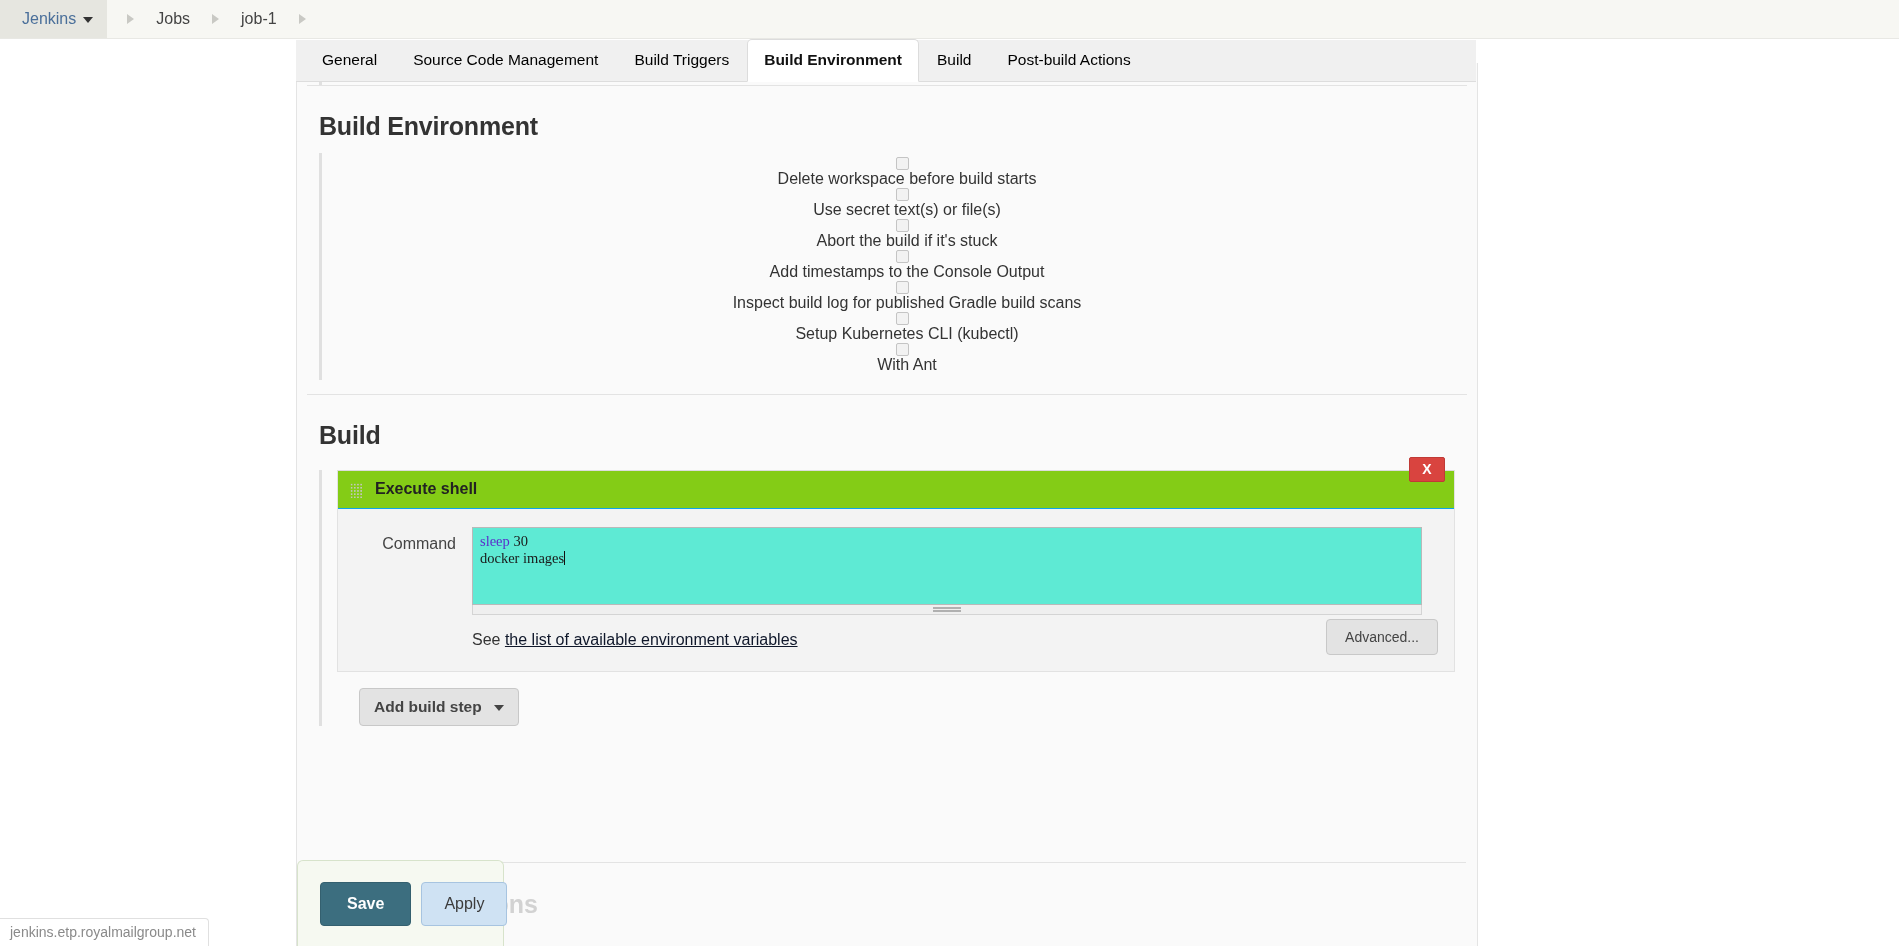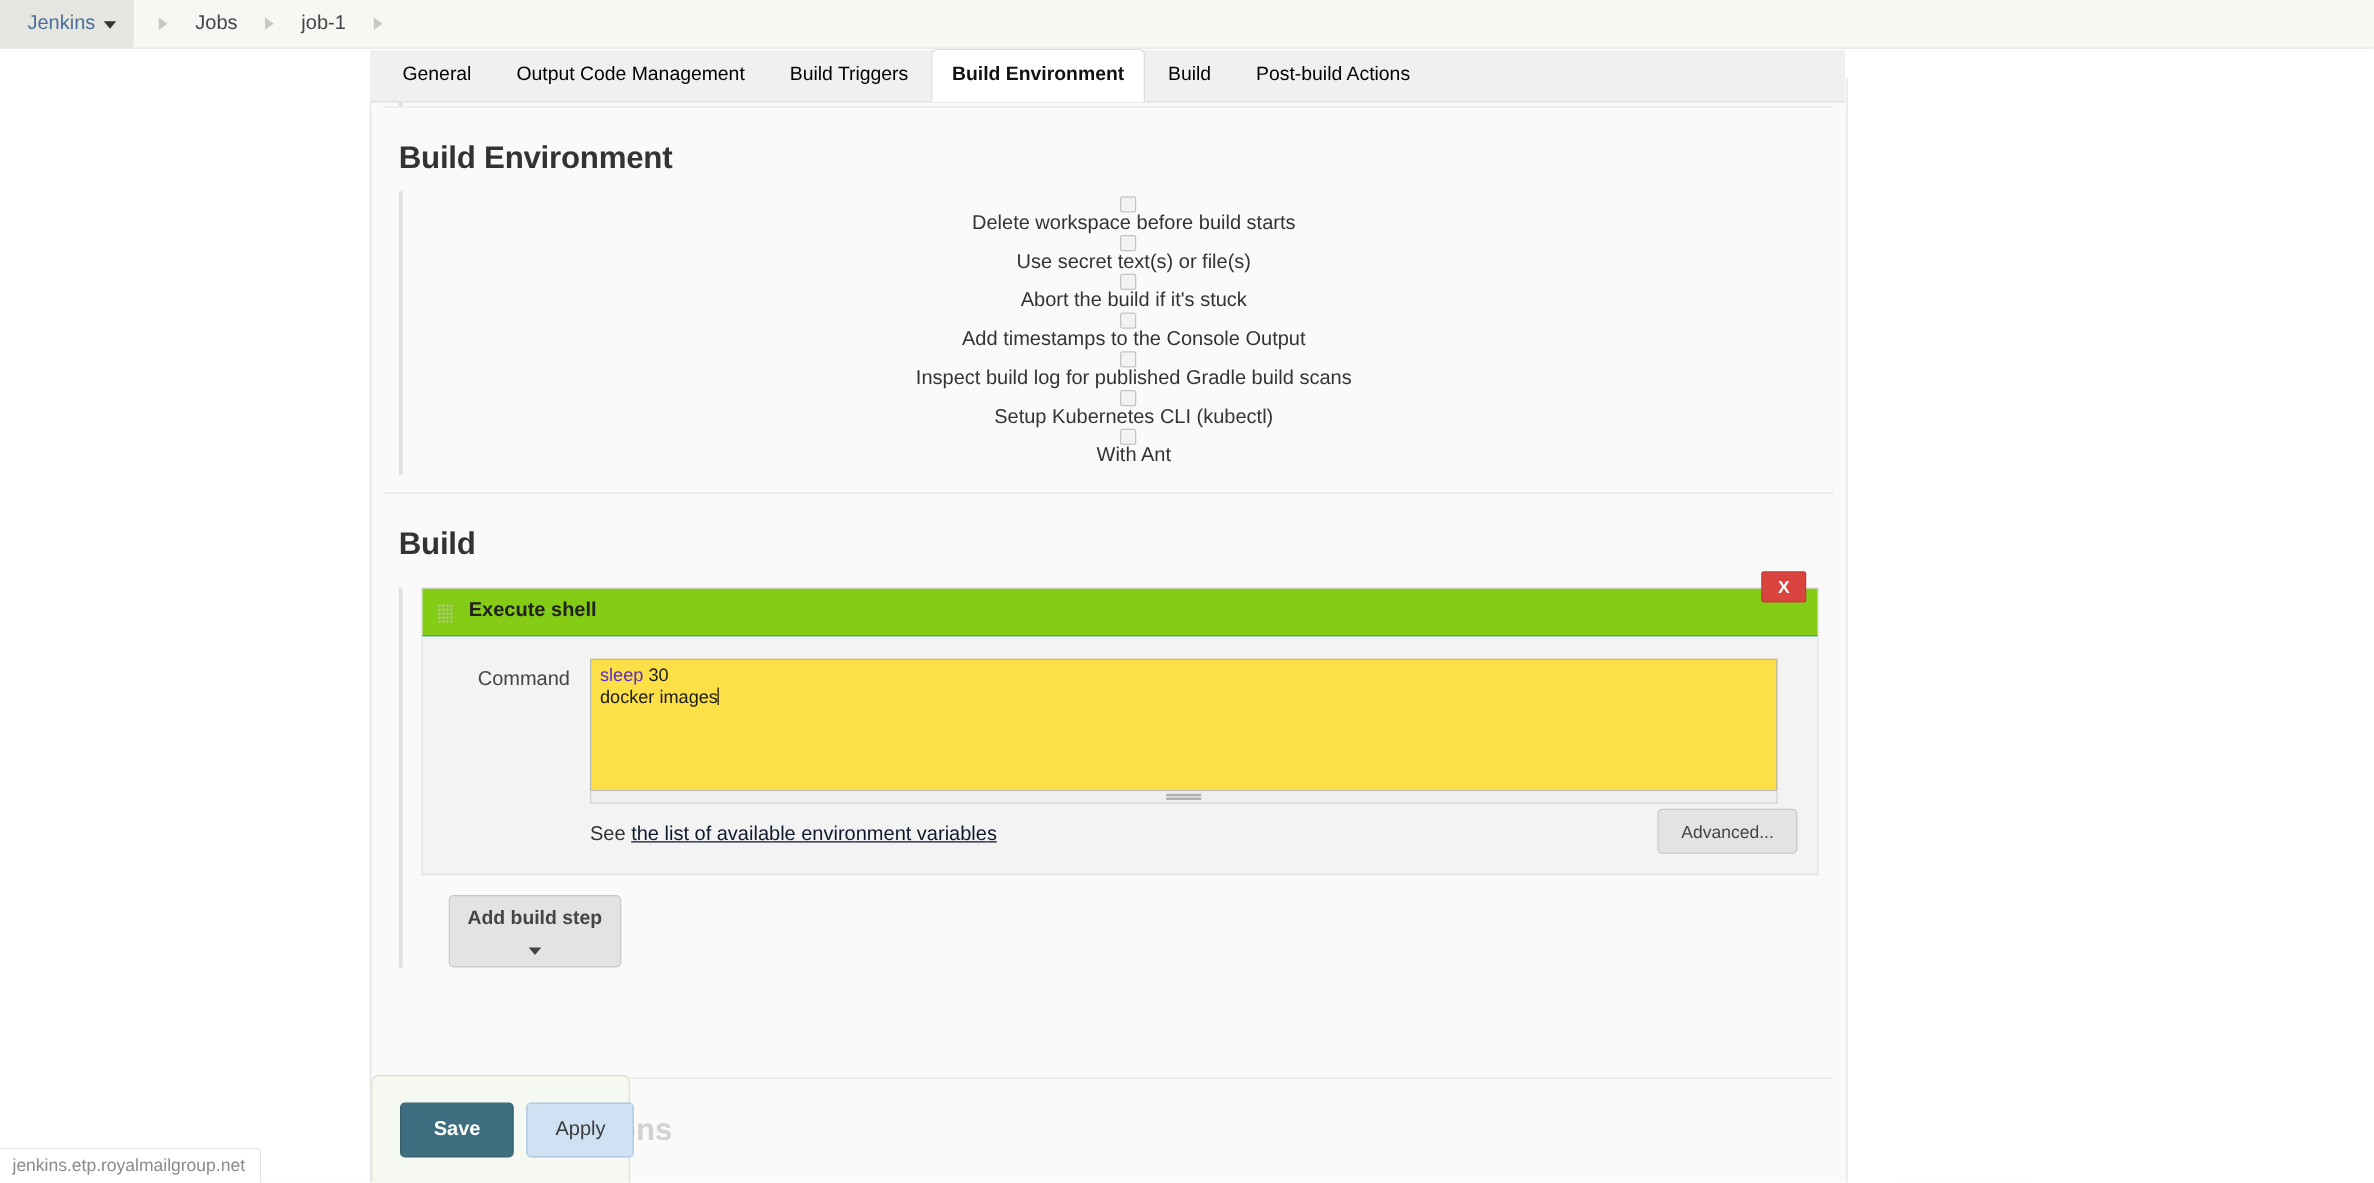--- a/index.html
+++ b/index.html
@@ -276,26 +276,26 @@
     font-size: 16px;
     color: #444;
     flex: 0 0 auto;
   }
   .codearea-wrap {
     position: relative;
     flex: 0 0 auto;
   }
   .codearea {
     width: 950px;
-    height: 106px;
+    height: 78px;
     border: 1px solid #b9b9b9;
-    background: #fde047;
+    background: #5eead4;
     box-sizing: border-box;
     padding: 5px 7px;
-    font-family: Liberation Sans, sans-serif;
+    font-family: Liberation Serif, serif;
     font-size: 14.5px;
     line-height: 17px;
     color: #1a1a1a;
     white-space: pre;
     overflow: hidden;
     cursor: text;
   }
   .tok-cmd { color: #5b2ecb; }
   .caret {
     display: inline-block;
@@ -353,21 +353,20 @@
     align-items: center;
     gap: 12px;
     background: #e3e3e3;
     border: 1px solid #c8c8c8;
     border-radius: 4px;
     padding: 9px 14px;
     font-size: 15.5px;
     font-weight: bold;
     color: #444;
     cursor: pointer;
-    flex-direction: column;
   }
   .addstep-btn .caret-down { border-top-color: #444; }
 
   
   #save-bar {
     position: absolute;
     left: 297px;
     top: 860px;
     width: 207px;
     height: 86px;
@@ -554,21 +553,21 @@
 <div id="poll-scm-row">
   <div class="inner">
     <span class="chk"></span>
     <span class="opt-label">Poll SCM</span>
     <span class="help-icon" style="right:26px;top:8px;">?</span>
   </div>
 </div>
 
 <div id="config-tabbar">
   <div class="cfg-tab">General</div>
-  <div class="cfg-tab">Output Code Management</div>
+  <div class="cfg-tab">Source Code Management</div>
   <div class="cfg-tab">Build Triggers</div>
   <div class="cfg-tab active">Build Environment</div>
   <div class="cfg-tab">Build</div>
   <div class="cfg-tab">Post-build Actions</div>
 </div>
 
 <div id="postbuild-divider"></div>
 <div id="postbuild-ghost">Post-build Actions</div>
 
 <div id="save-bar">

